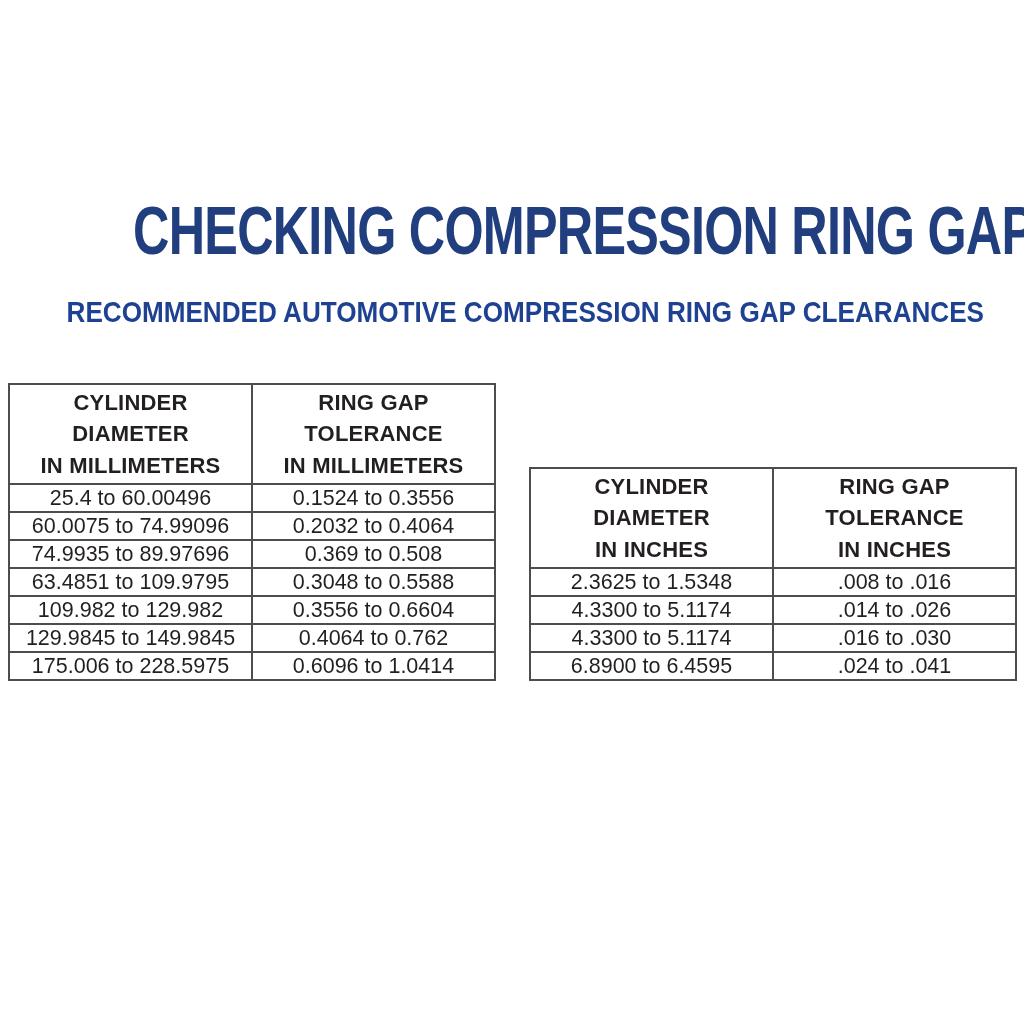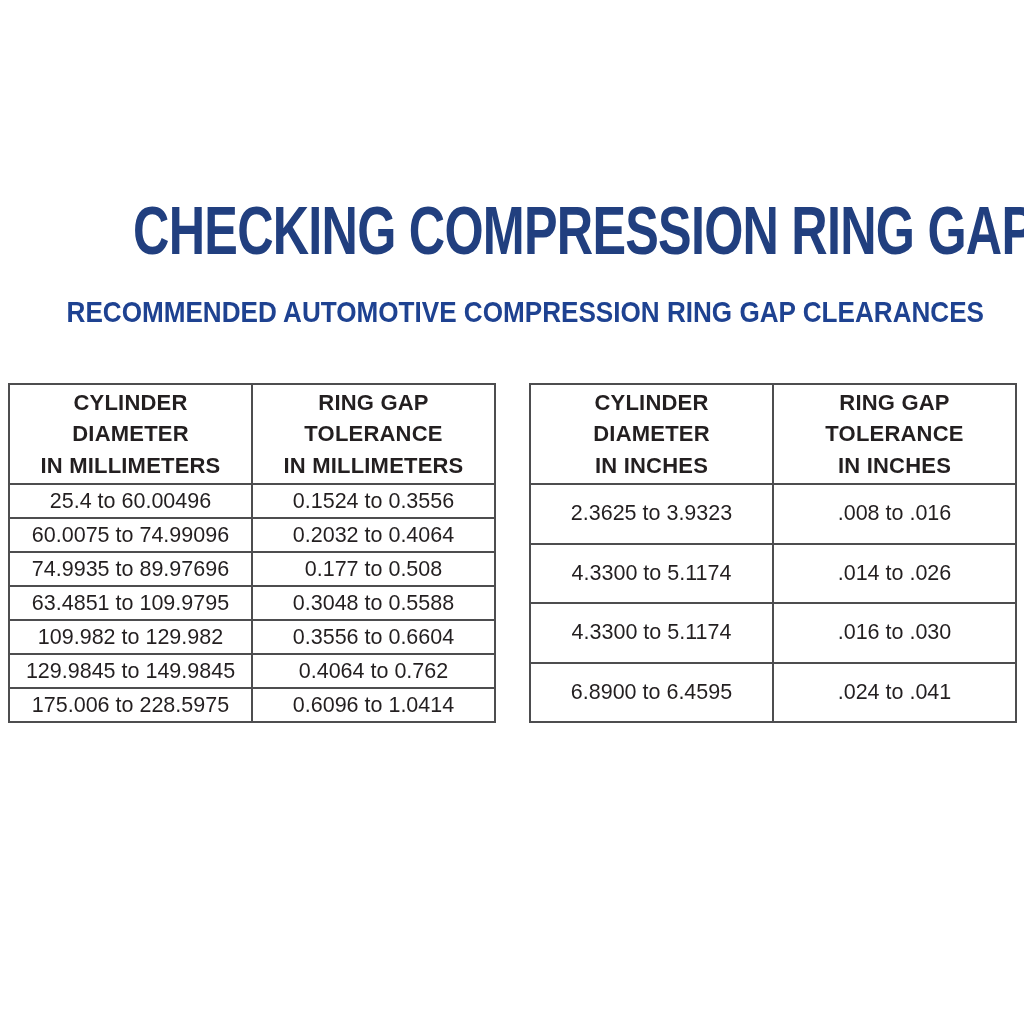--- a/index.html
+++ b/index.html
@@ -33,20 +33,21 @@
     white-space:nowrap;
     color:var(--subheading,#1e4291);
     transform:scaleX(0.87);
     transform-origin:center;
   }
 
   .tables {
     margin:56px 7px 0 8px;
     display:flex;
     gap:33px;
+    align-items:flex-end;
   }
 
   table {
     flex:1 1 0;
     border-collapse:collapse;
     table-layout:fixed;
     width:488px;
   }
   th, td {
     border:2px solid var(--border,#4d4d4f);
@@ -57,21 +58,21 @@
   }
   th {
     height:100px;
     font-size:22px;
     font-weight:bold;
     line-height:1.42;
     white-space:pre-line;
     letter-spacing:0.2px;
   }
   td {
-    height:34px;
+    height:28px;
     font-size:21.5px;
     font-weight:normal;
   }
 </style>
 </head>
 <body>
 
 <div class="page">
 
   <div class="title">CHECKING COMPRESSION RING GAPS</div>
@@ -94,21 +95,21 @@
           <tr>
             <td>25.4 to 60.00496</td>
             <td>0.1524 to 0.3556</td>
           </tr>
           <tr>
             <td>60.0075 to 74.99096</td>
             <td>0.2032 to 0.4064</td>
           </tr>
           <tr>
             <td>74.9935 to 89.97696</td>
-            <td>0.177 to 0.508</td>
+            <td>0.369 to 0.508</td>
           </tr>
           <tr>
             <td>63.4851 to 109.9795</td>
             <td>0.3048 to 0.5588</td>
           </tr>
           <tr>
             <td>109.982 to 129.982</td>
             <td>0.3556 to 0.6604</td>
           </tr>
           <tr>
@@ -127,21 +128,21 @@
             <th>CYLINDER
 DIAMETER
 IN INCHES</th>
             <th>RING GAP
 TOLERANCE
 IN INCHES</th>
           </tr>
         </thead>
         <tbody>
           <tr>
-            <td>2.3625 to 3.9323</td>
+            <td>2.3625 to 1.5348</td>
             <td>.008 to .016</td>
           </tr>
           <tr>
             <td>4.3300 to 5.1174</td>
             <td>.014 to .026</td>
           </tr>
           <tr>
             <td>4.3300 to 5.1174</td>
             <td>.016 to .030</td>
           </tr>

